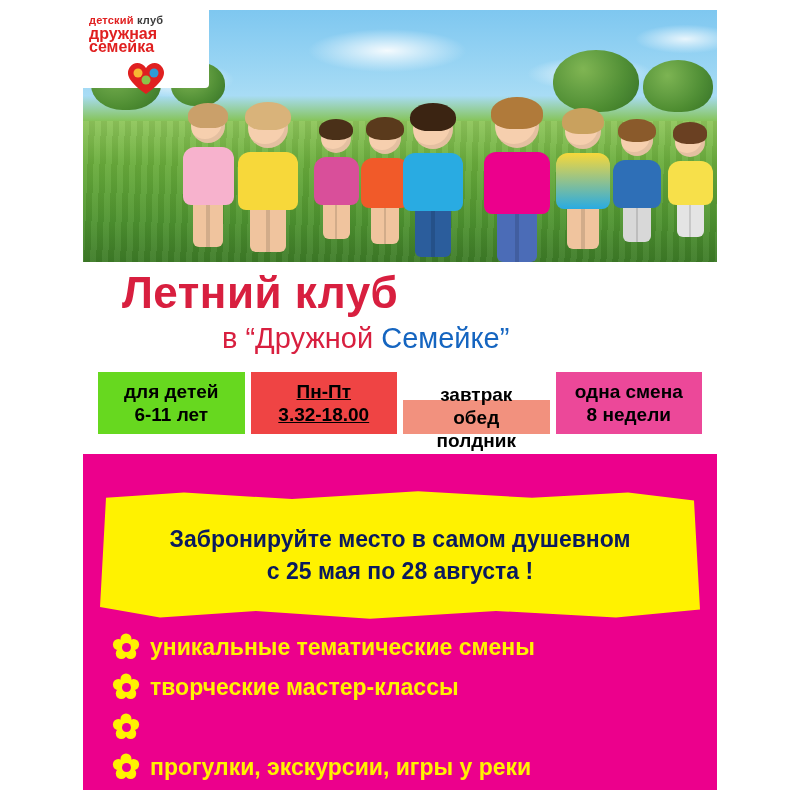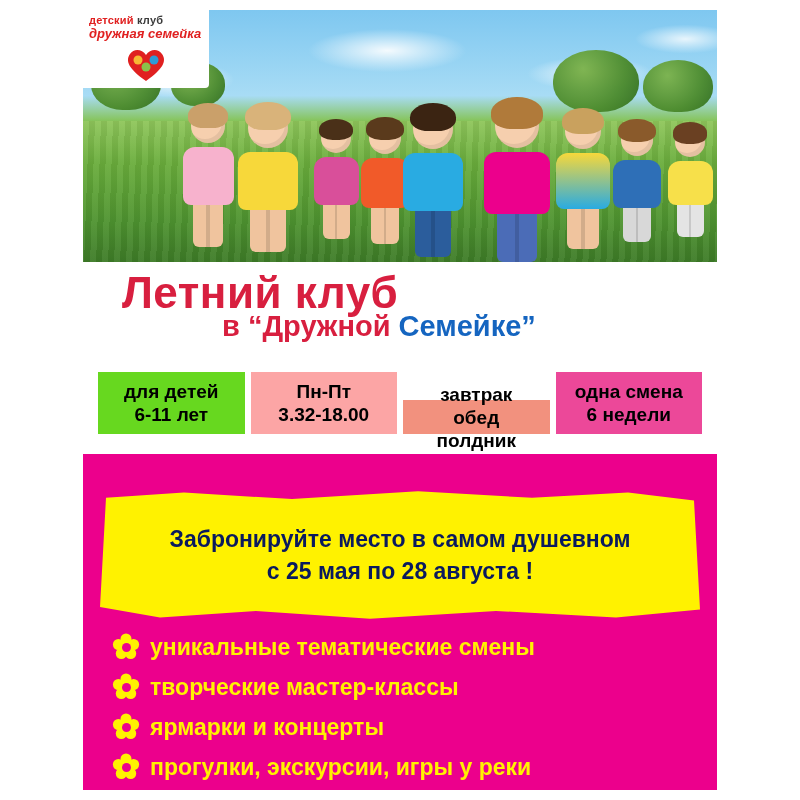--- a/index.html
+++ b/index.html
@@ -114,25 +114,24 @@
   }
   .logo-line1 {
     font-size: 11px;
     font-weight: bold;
     color: #e02020;
     letter-spacing: .2px;
     line-height: 13px;
   }
   .logo-line1 .grey { color: #3b3b3b; }
   .logo-line2 {
-    font-size: 13px;
+    font-size: 16px;
     font-weight: bold;
     color: #e02020;
     line-height: 13px;
-    font-style: italic;
   }
   .logo-mark {
     margin: 3px auto 0 auto;
     width: 46px;
     height: 40px;
     position: relative;
   }
 
   
   .title-main {
@@ -141,23 +140,23 @@
     top: 268px;
     font-size: 44px;
     font-weight: bold;
     color: #d81f3f;
     letter-spacing: .5px;
     white-space: nowrap;
   }
   .title-sub {
     position: absolute;
     left: 222px;
-    top: 310px;
+    top: 322px;
     font-size: 29px;
-    font-weight: bold;
+    font-weight: normal;
     color: #d81f3f;
     white-space: nowrap;
   }
   .title-sub .blue { color: #1565c0; }
 
   
   .info-row {
     position: absolute;
     left: 98px;
     top: 372px;
@@ -174,21 +173,21 @@
     justify-content: center;
     font-weight: bold;
     font-size: 19px;
     line-height: 23px;
     color: #000000;
     text-align: center;
     box-sizing: border-box;
     padding: 2px;
   }
   .info-box.c0 { background: #67d81f; }
-  .info-box.c1 { background: #fca5a5; }
+  .info-box.c1 { background: #ef4444; text-decoration: underline; }
   .info-box.c2 { background: #f2917e; margin-top: 28px; }
   .info-box.c3 { background: #ec4899; }
 
   
   .magenta {
     position: absolute;
     left: 83px;
     top: 454px;
     width: 634px;
     height: 336px;
@@ -371,21 +370,21 @@
       <div>Пн-Пт</div>
       <div>3.32-18.00</div>
     </div>
     <div class="info-box c2">
       <div>завтрак</div>
       <div>обед</div>
       <div>полдник</div>
     </div>
     <div class="info-box c3">
       <div>одна смена</div>
-      <div>6 недели</div>
+      <div>8 недели</div>
     </div>
   </div>
 
   <div class="magenta">
 
     <div class="yellow-band">
       <div class="yellow-line">Забронируйте место в самом душевном</div>
       <div class="yellow-line">с 25 мая по 28 августа !</div>
     </div>
 
@@ -414,21 +413,20 @@
       </div>
       <div class="bullet">
         <span class="flower">
           <span class="p0"></span>
             <span class="p1"></span>
             <span class="p2"></span>
             <span class="p3"></span>
             <span class="p4"></span>
             <span class="core"></span>
         </span>
-        <span class="bullet-text">ярмарки и концерты</span>
       </div>
       <div class="bullet">
         <span class="flower">
           <span class="p0"></span>
             <span class="p1"></span>
             <span class="p2"></span>
             <span class="p3"></span>
             <span class="p4"></span>
             <span class="core"></span>
         </span>

